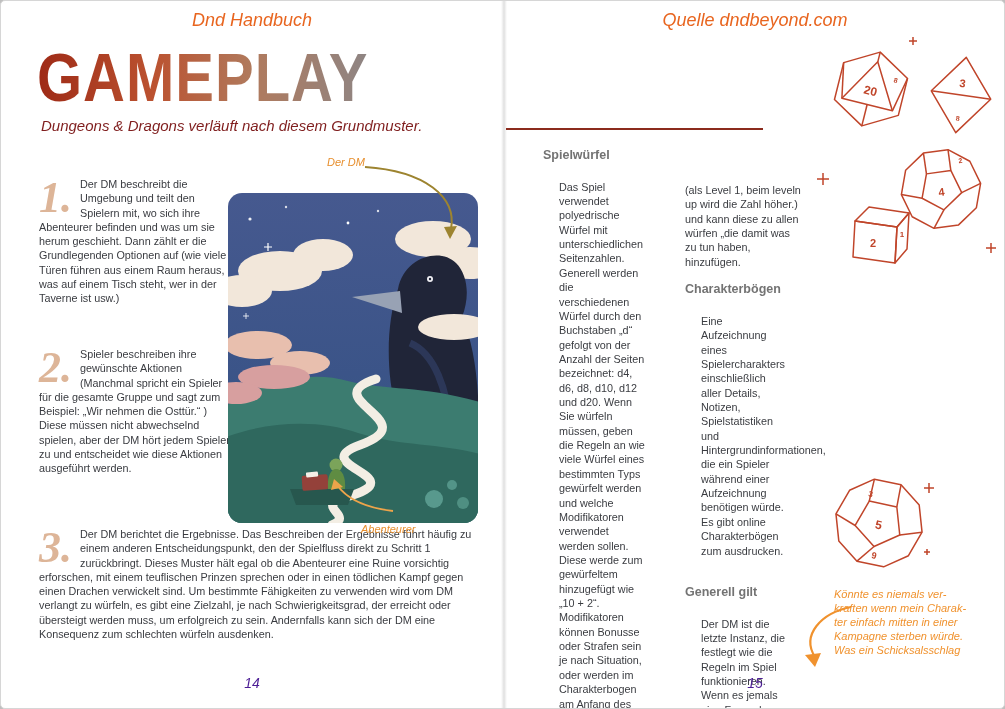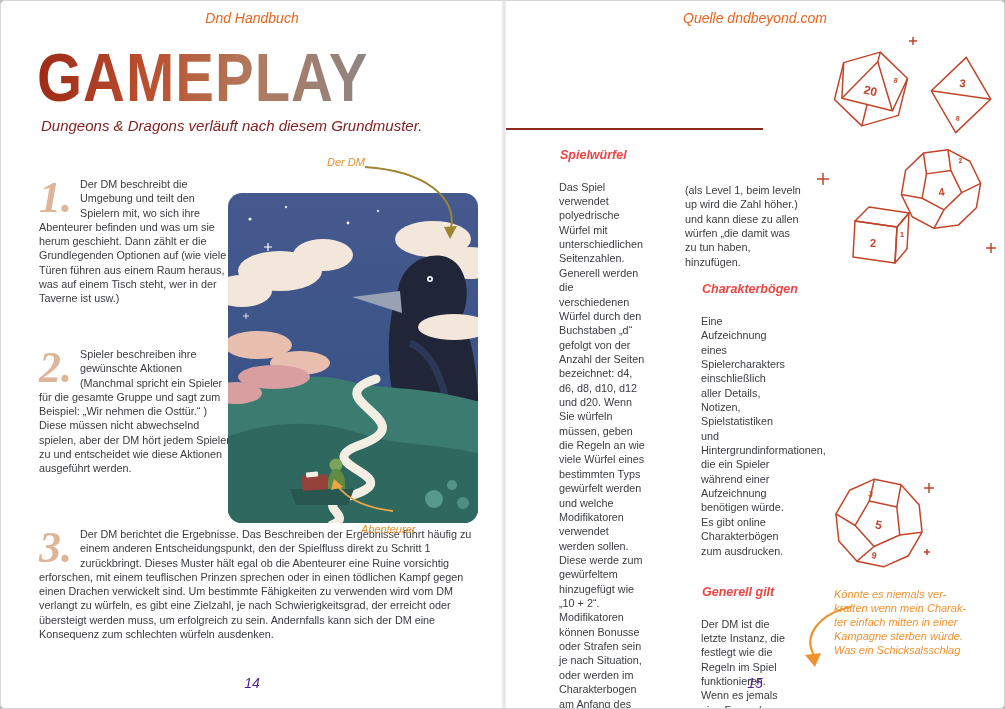--- a/index.html
+++ b/index.html
@@ -3,21 +3,21 @@
 <meta charset="utf-8">
 <style>
   *{box-sizing:border-box;}
   html,body{margin:0;padding:0;background:#bfbfbf;}
   .spread{position:relative;width:1005px;height:709px;background:#ffffff;border:1px solid #d6d6d6;
           border-radius:5px;overflow:hidden;font-family:"Liberation Sans",sans-serif;}
   .gutter{position:absolute;left:500px;top:0;width:6px;height:709px;
           background:linear-gradient(90deg,rgba(0,0,0,0) 0%,rgba(0,0,0,0.12) 50%,rgba(0,0,0,0) 100%);}
 
   .page-header{position:absolute;top:9px;width:502px;text-align:center;
-               font-size:14px;font-style:italic;color:#e8651f;}
+               font-size:18px;font-style:italic;color:#e8651f;}
   .header-left{left:0;}
   .header-right{left:503px;}
 
   .gameplay-title{position:absolute;left:36px;top:36px;margin:0;font-size:58px;font-weight:bold;
                   letter-spacing:1px;transform:scaleY(1.18);transform-origin:left top;
                   color:#b03a1e;font-family:"Liberation Sans",sans-serif;}
   @supports (-webkit-background-clip:text){
     .gameplay-title{background:linear-gradient(90deg,#9e2a16 0%,#bb5230 35%,#b07a5d 65%,#8e8584 100%);
                     -webkit-background-clip:text;background-clip:text;color:transparent;}
   }
@@ -38,21 +38,21 @@
 
   .page-number{position:absolute;top:674px;width:502px;text-align:center;
                font-size:14px;font-style:italic;color:#4c1d95;}
   .pn-left{left:0;}
   .pn-right{left:503px;}
 
   .red-rule{position:absolute;left:505px;top:127px;width:257px;height:2px;background:#8b2b1d;}
   .col{position:absolute;font-size:10.8px;line-height:1.33;color:#3a3c41;}
   .col1{left:542px;top:146px;width:118px;}
   .col2{left:684px;top:182px;width:118px;}
-  .col-heading{font-size:12.5px;font-weight:bold;font-style:italic;color:#ef4444;margin:0 0 7px 17px;}
+  .col-heading{font-size:12.5px;font-weight:bold;color:#737373;margin:0 0 7px 0;}
   .col-body{margin:16px;hyphens:auto;-webkit-hyphens:auto;}
   .col2 .intro{margin:0 0 12px 0;}
   .col2 .section{margin-top:12px;}
   .col2 .section-gap{margin-top:26px;}
 
   .note{position:absolute;left:833px;top:586px;width:168px;font-size:11px;line-height:1.28;
         font-style:italic;color:#f0922e;white-space:pre-line;}
   .dice-cluster{position:absolute;left:808px;top:30px;width:196px;height:236px;}
   .lower-die{position:absolute;left:820px;top:466px;width:120px;height:110px;}
   .note-arrow{position:absolute;left:792px;top:600px;width:70px;height:70px;}

